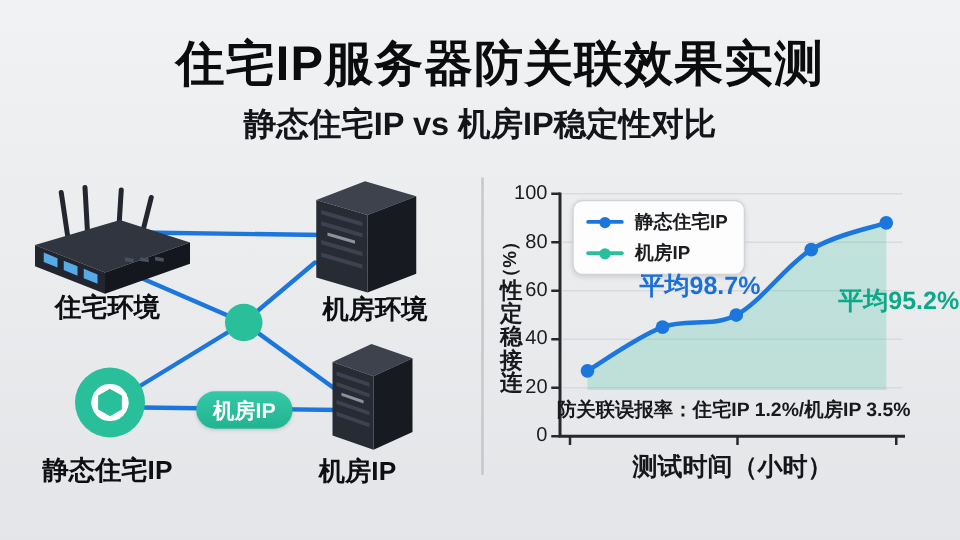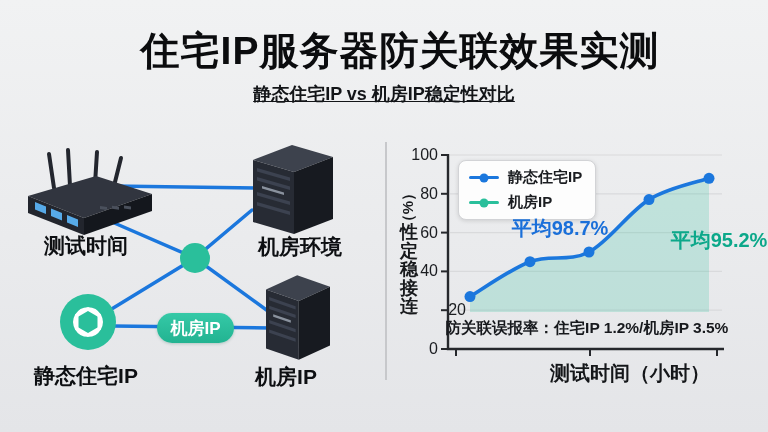--- a/index.html
+++ b/index.html
@@ -4,21 +4,21 @@
 <style>
   html,body{margin:0;padding:0;}
   body{font-family:"Liberation Sans","DejaVu Sans",sans-serif;}
   .stage{position:relative;width:768px;height:432px;overflow:hidden;
          background:linear-gradient(180deg,#f1f2f3 0%,#eaebed 55%,#e4e5e8 100%);color:#0e1013;}
 
   
   .title{position:absolute;top:24px;left:0;width:768px;text-align:center;
          font-size:39px;font-weight:900;letter-spacing:1px;color:#0b0c0e;margin-left:16px;}
   .subtitle{position:absolute;top:82px;left:0;width:768px;text-align:center;
-         font-size:18px;font-weight:600;color:#131518;text-decoration:underline;}
+         font-size:26px;font-weight:600;color:#131518;}
 
   .divider{position:absolute;left:385px;top:142px;width:2px;height:238px;background:#c7c8cb;}
 
   
   .diagram{position:absolute;left:0;top:130px;width:385px;height:302px;}
   .diagram svg{position:absolute;left:0;top:0;}
   .pill{position:absolute;display:flex;align-items:center;justify-content:center;
         background:linear-gradient(180deg,#35c9a7,#22b391);color:#fff;font-weight:700;
         border-radius:18px;box-shadow:0 1px 3px rgba(20,100,80,.25);white-space:nowrap;}
   .pill.top{left:144px;top:41px;width:104px;height:34px;font-size:19px;}
@@ -45,21 +45,21 @@
   .legend-mark{position:relative;width:30px;height:3px;background:var(--c,#1b77dd);border-radius:2px;}
   .legend-mark::after{content:"";position:absolute;left:50%;top:50%;width:9px;height:9px;
           border-radius:50%;background:var(--c,#1b77dd);transform:translate(-50%,-50%);}
   .legend-label{font-size:15px;font-weight:600;color:#1b1d21;white-space:nowrap;}
   .ann{position:absolute;transform:translateX(-50%);font-size:20px;font-weight:700;white-space:nowrap;}
   .ann.a1{left:172px;top:75px;}
   .ann.a2{left:289px;top:87px;margin-left:42px;}
   .note{position:absolute;left:199px;top:178px;transform:translateX(-50%);
         font-size:15.5px;font-weight:700;color:#17191d;white-space:nowrap;}
   .xlabel{position:absolute;left:198px;top:220px;transform:translateX(-50%);
-        font-size:20px;font-weight:700;color:#141619;white-space:nowrap;margin-left:44px;}
+        font-size:20px;font-weight:700;color:#141619;white-space:nowrap;}
 </style>
 </head>
 <body>
 
 <div class="stage">
 
   <div class="title">住宅IP服务器防关联效果实测</div>
   <div class="subtitle">静态住宅IP vs 机房IP稳定性对比</div>
   <div class="divider"></div>
 
@@ -131,21 +131,21 @@
           <path d="M0,-13 A13,13 0 0 1 11.3,-6.5 L11.3,5" transform="rotate(120)"></path>
           <path d="M0,-13 A13,13 0 0 1 11.3,-6.5 L11.3,5" transform="rotate(180)"></path>
           <path d="M0,-13 A13,13 0 0 1 11.3,-6.5 L11.3,5" transform="rotate(240)"></path>
           <path d="M0,-13 A13,13 0 0 1 11.3,-6.5 L11.3,5" transform="rotate(300)"></path>
         </g>
       </g>
     </svg>
 
     <div class="pill bottom">机房IP</div>
 
-    <div class="dlabel l1">测试时间</div>
+    <div class="dlabel l1">住宅环境</div>
     <div class="dlabel l2">机房环境</div>
     <div class="dlabel l3">静态住宅IP</div>
     <div class="dlabel l4">机房IP</div>
   </div>
 
   <div class="chart">
     <svg id="plot" width="380" height="292" viewBox="0 0 380 292">
         <line x1="62" y1="170.2" x2="334" y2="170.2" stroke="#d9dadc" stroke-width="1.2"></line>
         <line x1="62" y1="131.4" x2="334" y2="131.4" stroke="#d9dadc" stroke-width="1.2"></line>
         <line x1="62" y1="92.60000000000001" x2="334" y2="92.60000000000001" stroke="#d9dadc" stroke-width="1.2"></line>
@@ -188,20 +188,20 @@
         <span class="legend-mark"></span>
         <span class="legend-label">机房IP</span>
       </div>
     </div>
 
     <div class="ann a1" id="ann0" style="color: rgb(26, 111, 217);">平均98.7%</div>
     <div class="ann a2" id="ann1" style="color: rgb(12, 168, 138);">平均95.2%</div>
     <div class="note">防关联误报率：住宅IP 1.2%/机房IP 3.5%</div>
     <div class="xlabel">测试时间（小时）</div>
   <span class="ytick" style="left: 16px; top: 200px;">0</span>
-      <span class="ytick" style="left: 16px; top: 161.2px; padding-left: 28px;">20</span>
+      <span class="ytick" style="left: 16px; top: 161.2px;">20</span>
       <span class="ytick" style="left: 16px; top: 122.4px;">40</span>
       <span class="ytick" style="left: 16px; top: 83.6px;">60</span>
       <span class="ytick" style="left: 16px; top: 44.8px;">80</span>
       <span class="ytick" style="left: 16px; top: 6px;">100</span>
     </div>
 
 </div>
 
 </body></html>

